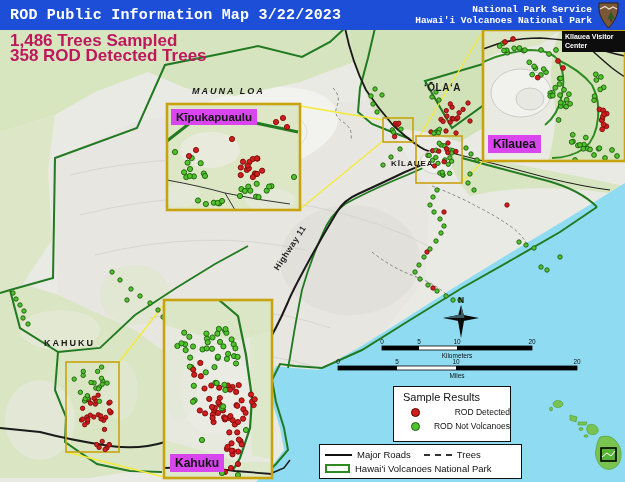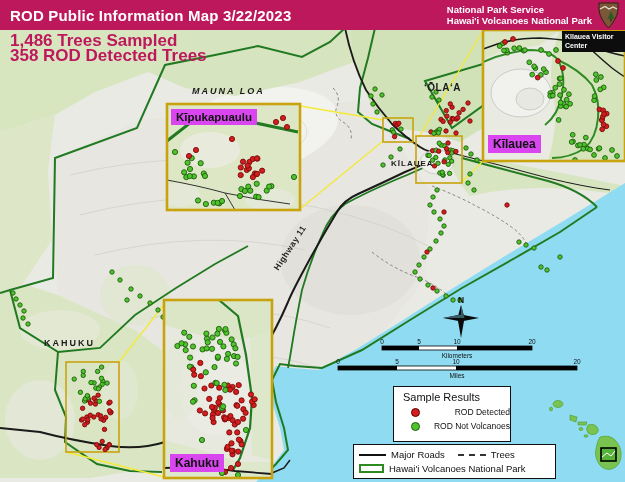--- a/index.html
+++ b/index.html
@@ -1,25 +1,25 @@
 <!DOCTYPE html>
 <html><head>
 <meta charset="utf-8">
 <style>
   html,body{margin:0;padding:0;background:#555;}
   .stage{position:relative;width:625px;height:482px;overflow:hidden;background:#EAEAE5;
          font-family:"Liberation Sans",sans-serif;}
   .stage svg.map{position:absolute;left:0;top:0;}
   svg text{font-family:"Liberation Sans",sans-serif;}
-  .header{position:absolute;left:0;top:0;width:625px;height:30px;background:#be185d;
+  .header{position:absolute;left:0;top:0;width:625px;height:30px;background:#1d4ed8;
           display:flex;align-items:center;justify-content:space-between;box-sizing:border-box;
-          padding:0 6px 0 10px;z-index:30;}
+          padding:0 6px 0 10px;z-index:30;font-family:Liberation Mono, monospace;}
   .header .title{color:#fff;font-size:15px;font-weight:bold;letter-spacing:.2px;}
   .header .agency{display:flex;align-items:center;gap:6px;}
-  .header .agency .lines{text-align:left;color:#fff;font-size:9.5px;font-weight:bold;line-height:11px;}
+  .header .agency .lines{text-align:right;color:#fff;font-size:9.5px;font-weight:bold;line-height:11px;}
   .stats{position:absolute;left:10px;top:33px;font-size:17px;font-weight:bold;color:#be185d;
          line-height:15px;z-index:20;}
   .maplabel{position:absolute;font-weight:bold;color:#1a1a1a;z-index:12;white-space:nowrap;}
   .lbl-maunaloa{left:192px;top:86px;font-size:9px;letter-spacing:2px;font-style:italic;}
   .lbl-olaa{left:424px;top:82px;font-size:10px;letter-spacing:.5px;}
   .lbl-kilauea{left:391px;top:159px;font-size:8px;letter-spacing:1px;}
   .lbl-kahuku{left:44px;top:338px;font-size:9px;letter-spacing:2px;}
   .lbl-highway{left:280px;top:262px;font-size:8.5px;color:#222;transform:rotate(-57deg);
                transform-origin:left bottom;letter-spacing:.5px;}
   .chip{position:absolute;background:#d946ef;color:#111;font-weight:bold;padding:2px 5px;z-index:18;
@@ -27,21 +27,21 @@
   .chip-kipuka{left:171px;top:109px;font-size:11.5px;}
   .chip-kilauea{left:488px;top:135px;font-size:12px;}
   .chip-kahuku{left:170px;top:454px;font-size:12px;}
   .vc-chip{position:absolute;left:562px;top:31px;width:57px;background:#0D0D0D;color:#fff;
            font-size:7px;font-weight:bold;line-height:8.5px;padding:2px 3px;z-index:18;}
   .legend{position:absolute;background:#fff;border:1.5px solid #111;box-sizing:border-box;z-index:22;}
   .legend-samples{left:393px;top:386px;width:118px;height:56px;padding:4px 0 0 9px;}
   .legend-samples .lg-title{font-size:11px;color:#111;margin-bottom:4px;}
   .lg-row{display:flex;align-items:center;gap:10px;margin:4px 0 0 8px;font-size:8.5px;color:#111;justify-content:space-between;}
   .lg-dot{width:7px;height:7px;border-radius:50%;flex:0 0 auto;}
-  .legend-features{left:353px;top:444px;width:203px;height:35px;padding:3px 5px;
+  .legend-features{left:319px;top:444px;width:203px;height:35px;padding:3px 5px;
                    display:flex;flex-direction:column;justify-content:space-around;}
   .lf-row{display:flex;align-items:center;gap:5px;font-size:9.5px;color:#111;}
   .road-sample{width:27px;border-top:2.5px solid #111;}
   .trail-sample{width:28px;border-top:2px dashed #333;margin-left:8px;}
   .park-sample{width:25px;height:9px;border:2.5px solid #2E8B22;background:#fff;box-sizing:border-box;}
 </style>
 </head>
 <body>
 
 <div class="stage">

